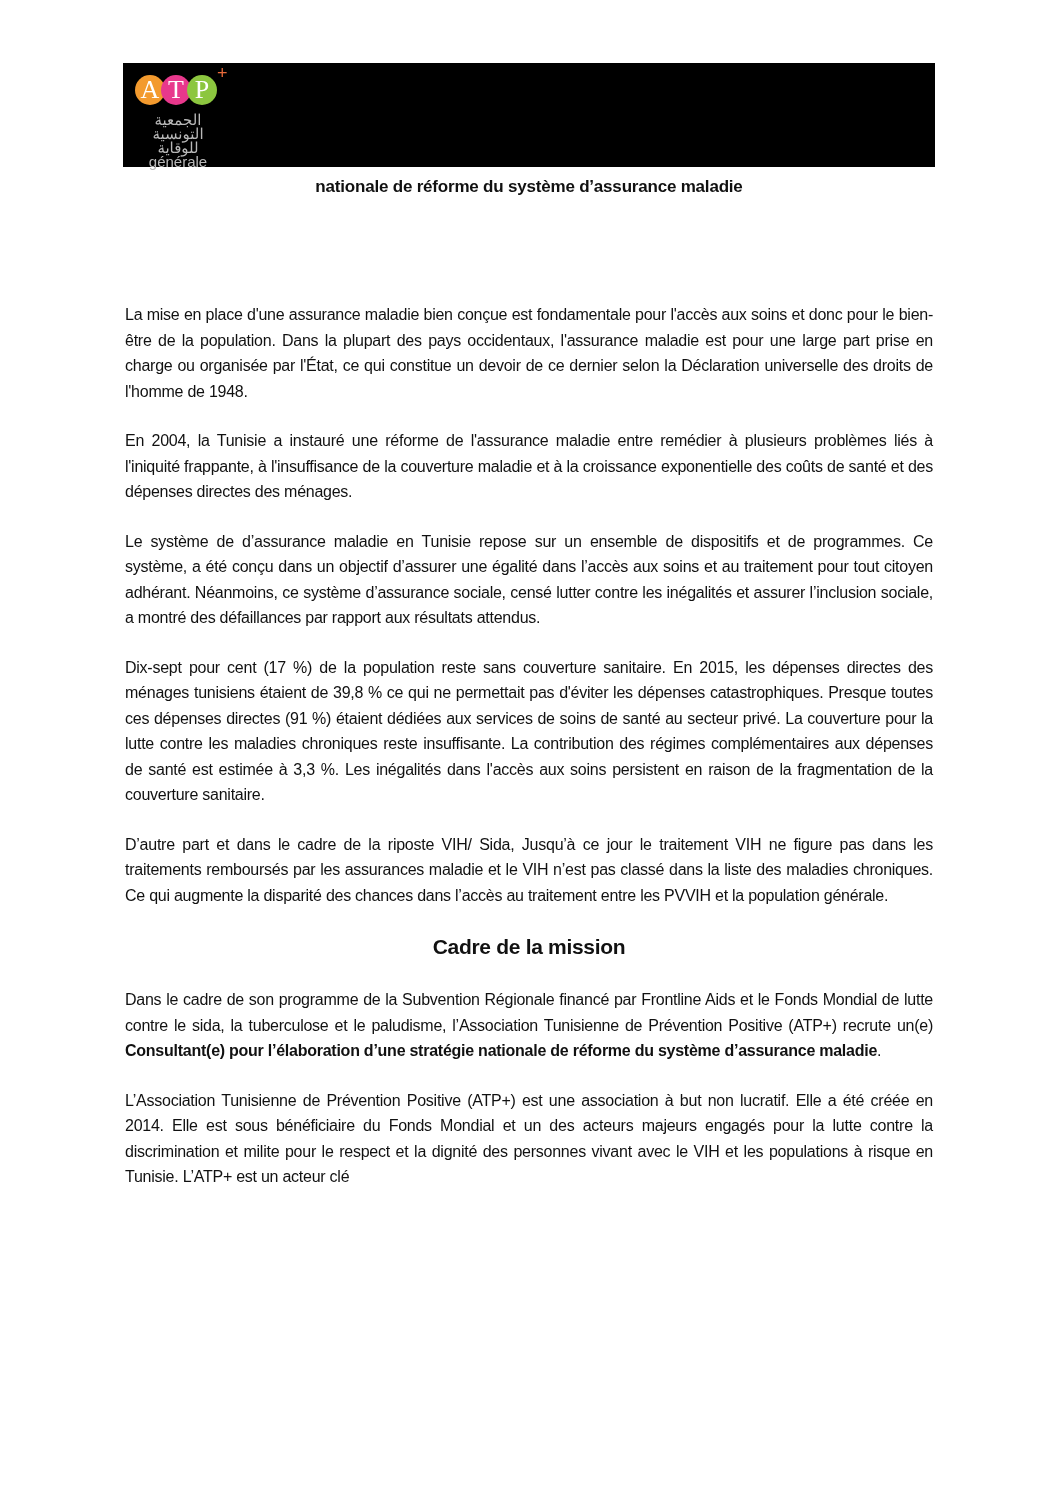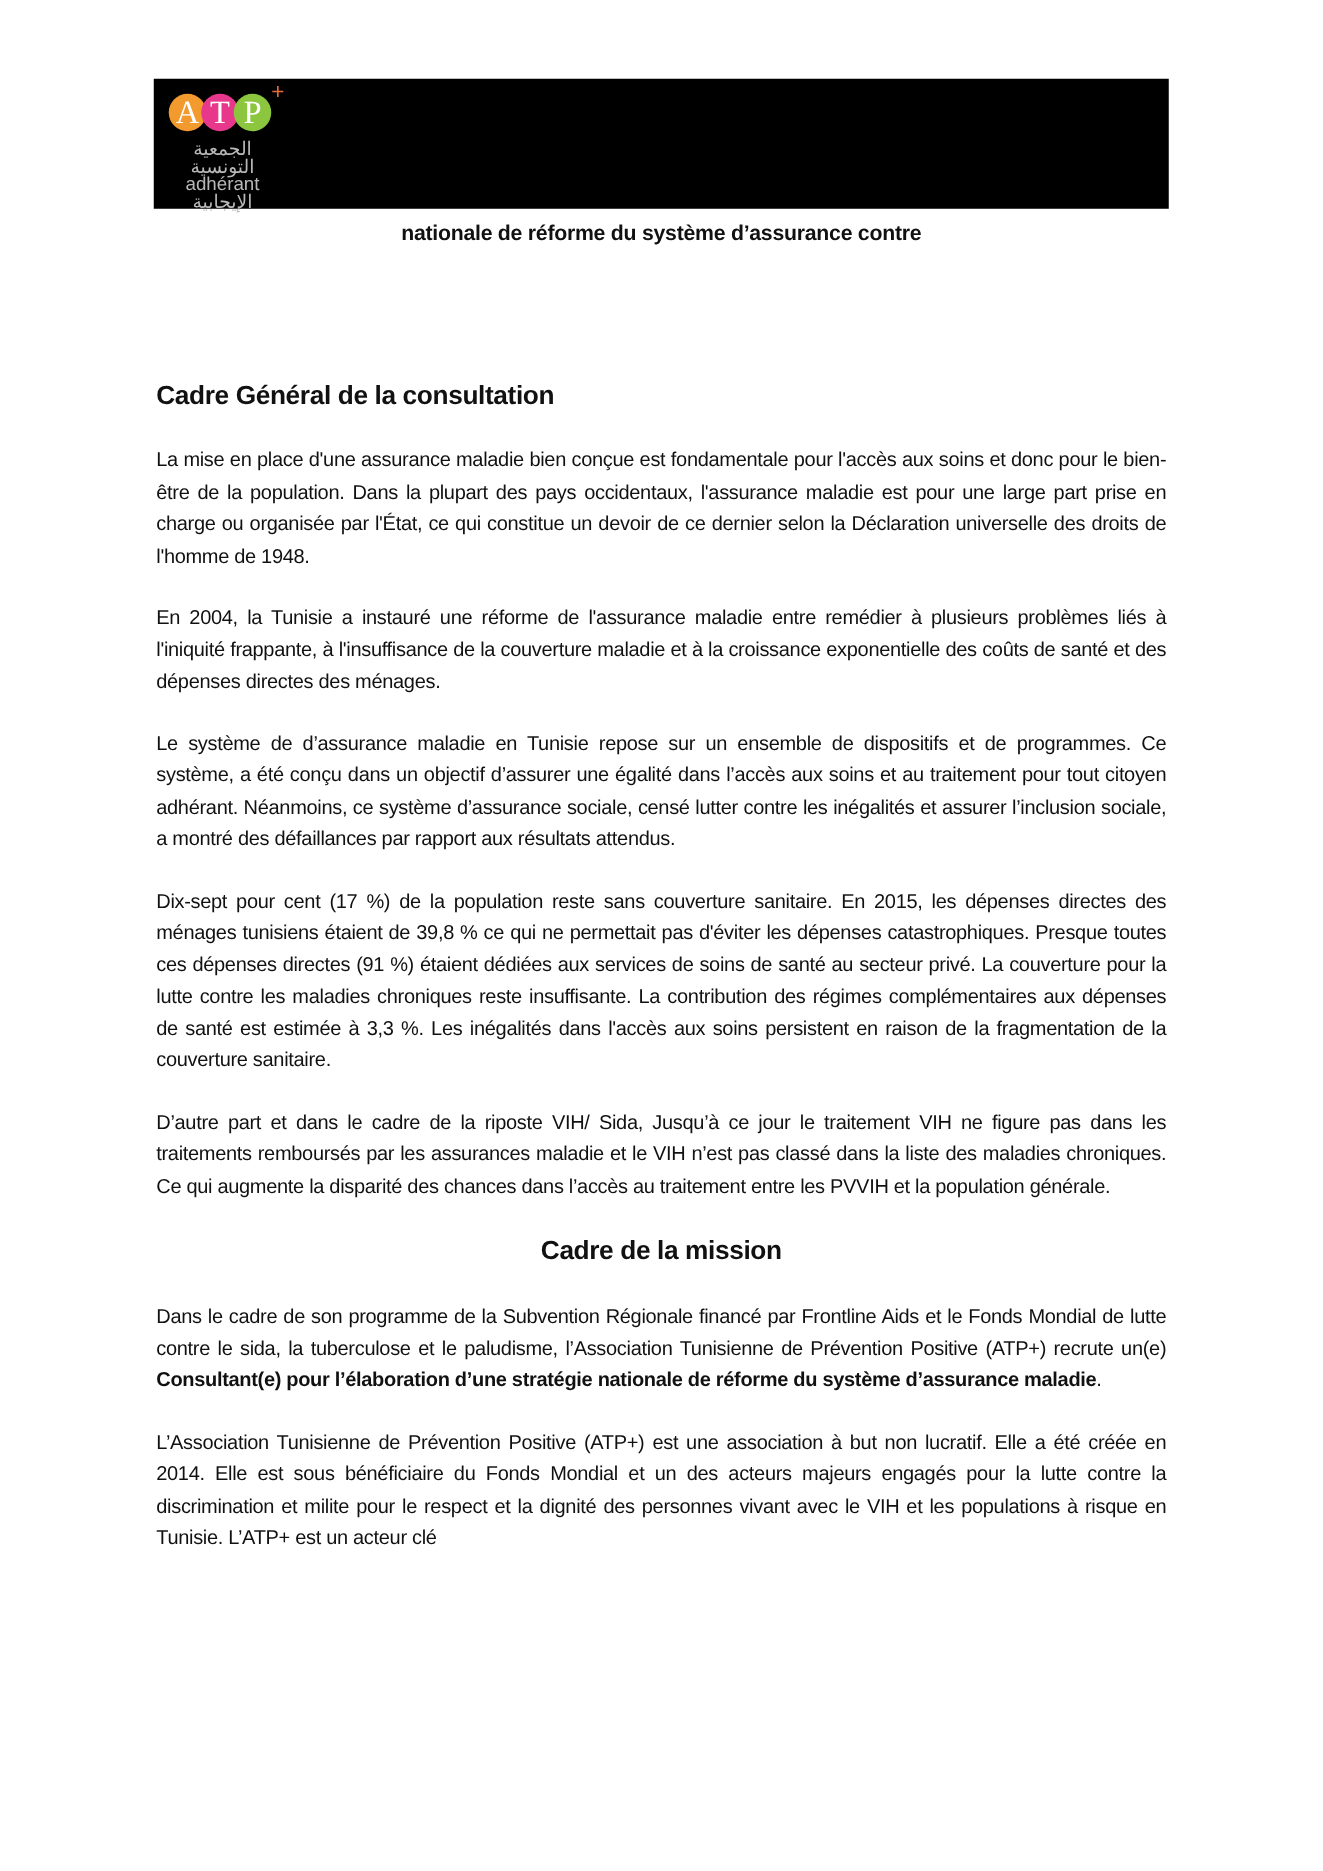--- a/index.html
+++ b/index.html
@@ -29,31 +29,30 @@
 <body>
 
 <div class="banner">
   <div class="logo">
     <span class="circle c-a">A</span>
     <span class="circle c-t">T</span>
     <span class="circle c-p">P</span>
     <span class="plus">+</span>
     <div class="arabic">
       <div>الجمعية التونسية</div>
-      <div>adhérant الإيجابية</div>
+      <div>للوقاية générale</div>
     </div>
   </div>
 </div>
 
 <div class="doc-title">
-  <div>nationale de réforme du système d’assurance contre</div>
+  <div>nationale de réforme du système d’assurance maladie</div>
 </div>
 
 <div class="content">
-  <h2 class="h1">Cadre Général de la consultation</h2>
   <p class="p-gap">La mise en place d'une assurance maladie bien conçue est fondamentale pour l'accès aux soins et donc pour le bien-être de la population. Dans la plupart des pays occidentaux, l'assurance maladie est pour une large part prise en charge ou organisée par l'État, ce qui constitue un devoir de ce dernier selon la Déclaration universelle des droits de l'homme de 1948.</p>
   <p class="p-gap">En 2004, la Tunisie a instauré une réforme de l'assurance maladie entre remédier à plusieurs problèmes liés à l'iniquité frappante, à l'insuffisance de la couverture maladie et à la croissance exponentielle des coûts de santé et des dépenses directes des ménages.</p>
   <p class="p-gap">Le système de d’assurance maladie en Tunisie repose sur un ensemble de dispositifs et de programmes. Ce système, a été conçu dans un objectif d’assurer une égalité  dans l’accès aux soins et au traitement pour tout citoyen adhérant. Néanmoins, ce système d’assurance sociale, censé lutter contre les inégalités et assurer l’inclusion sociale, a montré des défaillances par rapport aux résultats attendus.</p>
   <p class="p-gap">Dix-sept pour cent (17 %) de la population reste sans couverture sanitaire. En 2015, les dépenses directes des ménages tunisiens étaient de 39,8 % ce qui ne permettait pas d'éviter les dépenses catastrophiques. Presque toutes ces dépenses directes (91 %) étaient dédiées aux services de soins de santé au secteur privé. La couverture pour la lutte contre les maladies chroniques reste insuffisante. La contribution des régimes complémentaires aux dépenses de santé est estimée à 3,3 %. Les inégalités dans l'accès aux soins persistent en raison de la fragmentation de la couverture sanitaire.</p>
   <p class="p-gap">D’autre part et dans le cadre de la riposte VIH/ Sida, Jusqu’à ce jour le traitement VIH ne figure pas dans les traitements remboursés par les assurances maladie et le VIH n’est pas classé dans la liste des maladies chroniques. Ce qui augmente la disparité des chances dans l’accès au traitement entre les PVVIH et la population générale.</p>
 
   <h2 class="h2">Cadre de la mission</h2>
   <p class="p-gap"><span>Dans le cadre de son programme de la Subvention Régionale financé par Frontline Aids et le Fonds Mondial de lutte contre le sida, la tuberculose et le paludisme, l’Association Tunisienne de Prévention Positive (ATP+) recrute un(e) </span><b>Consultant(e) pour l’élaboration d’une stratégie nationale de réforme du système d’assurance maladie</b><span>.</span></p>
   <p>L’Association Tunisienne de Prévention Positive (ATP+) est une association à but non lucratif. Elle a été créée en 2014. Elle est sous bénéficiaire du Fonds Mondial et un des acteurs majeurs engagés pour la lutte contre la discrimination et milite pour le respect et la dignité des personnes vivant avec le VIH et les populations à risque en Tunisie. L’ATP+ est un acteur clé</p>
 </div>

